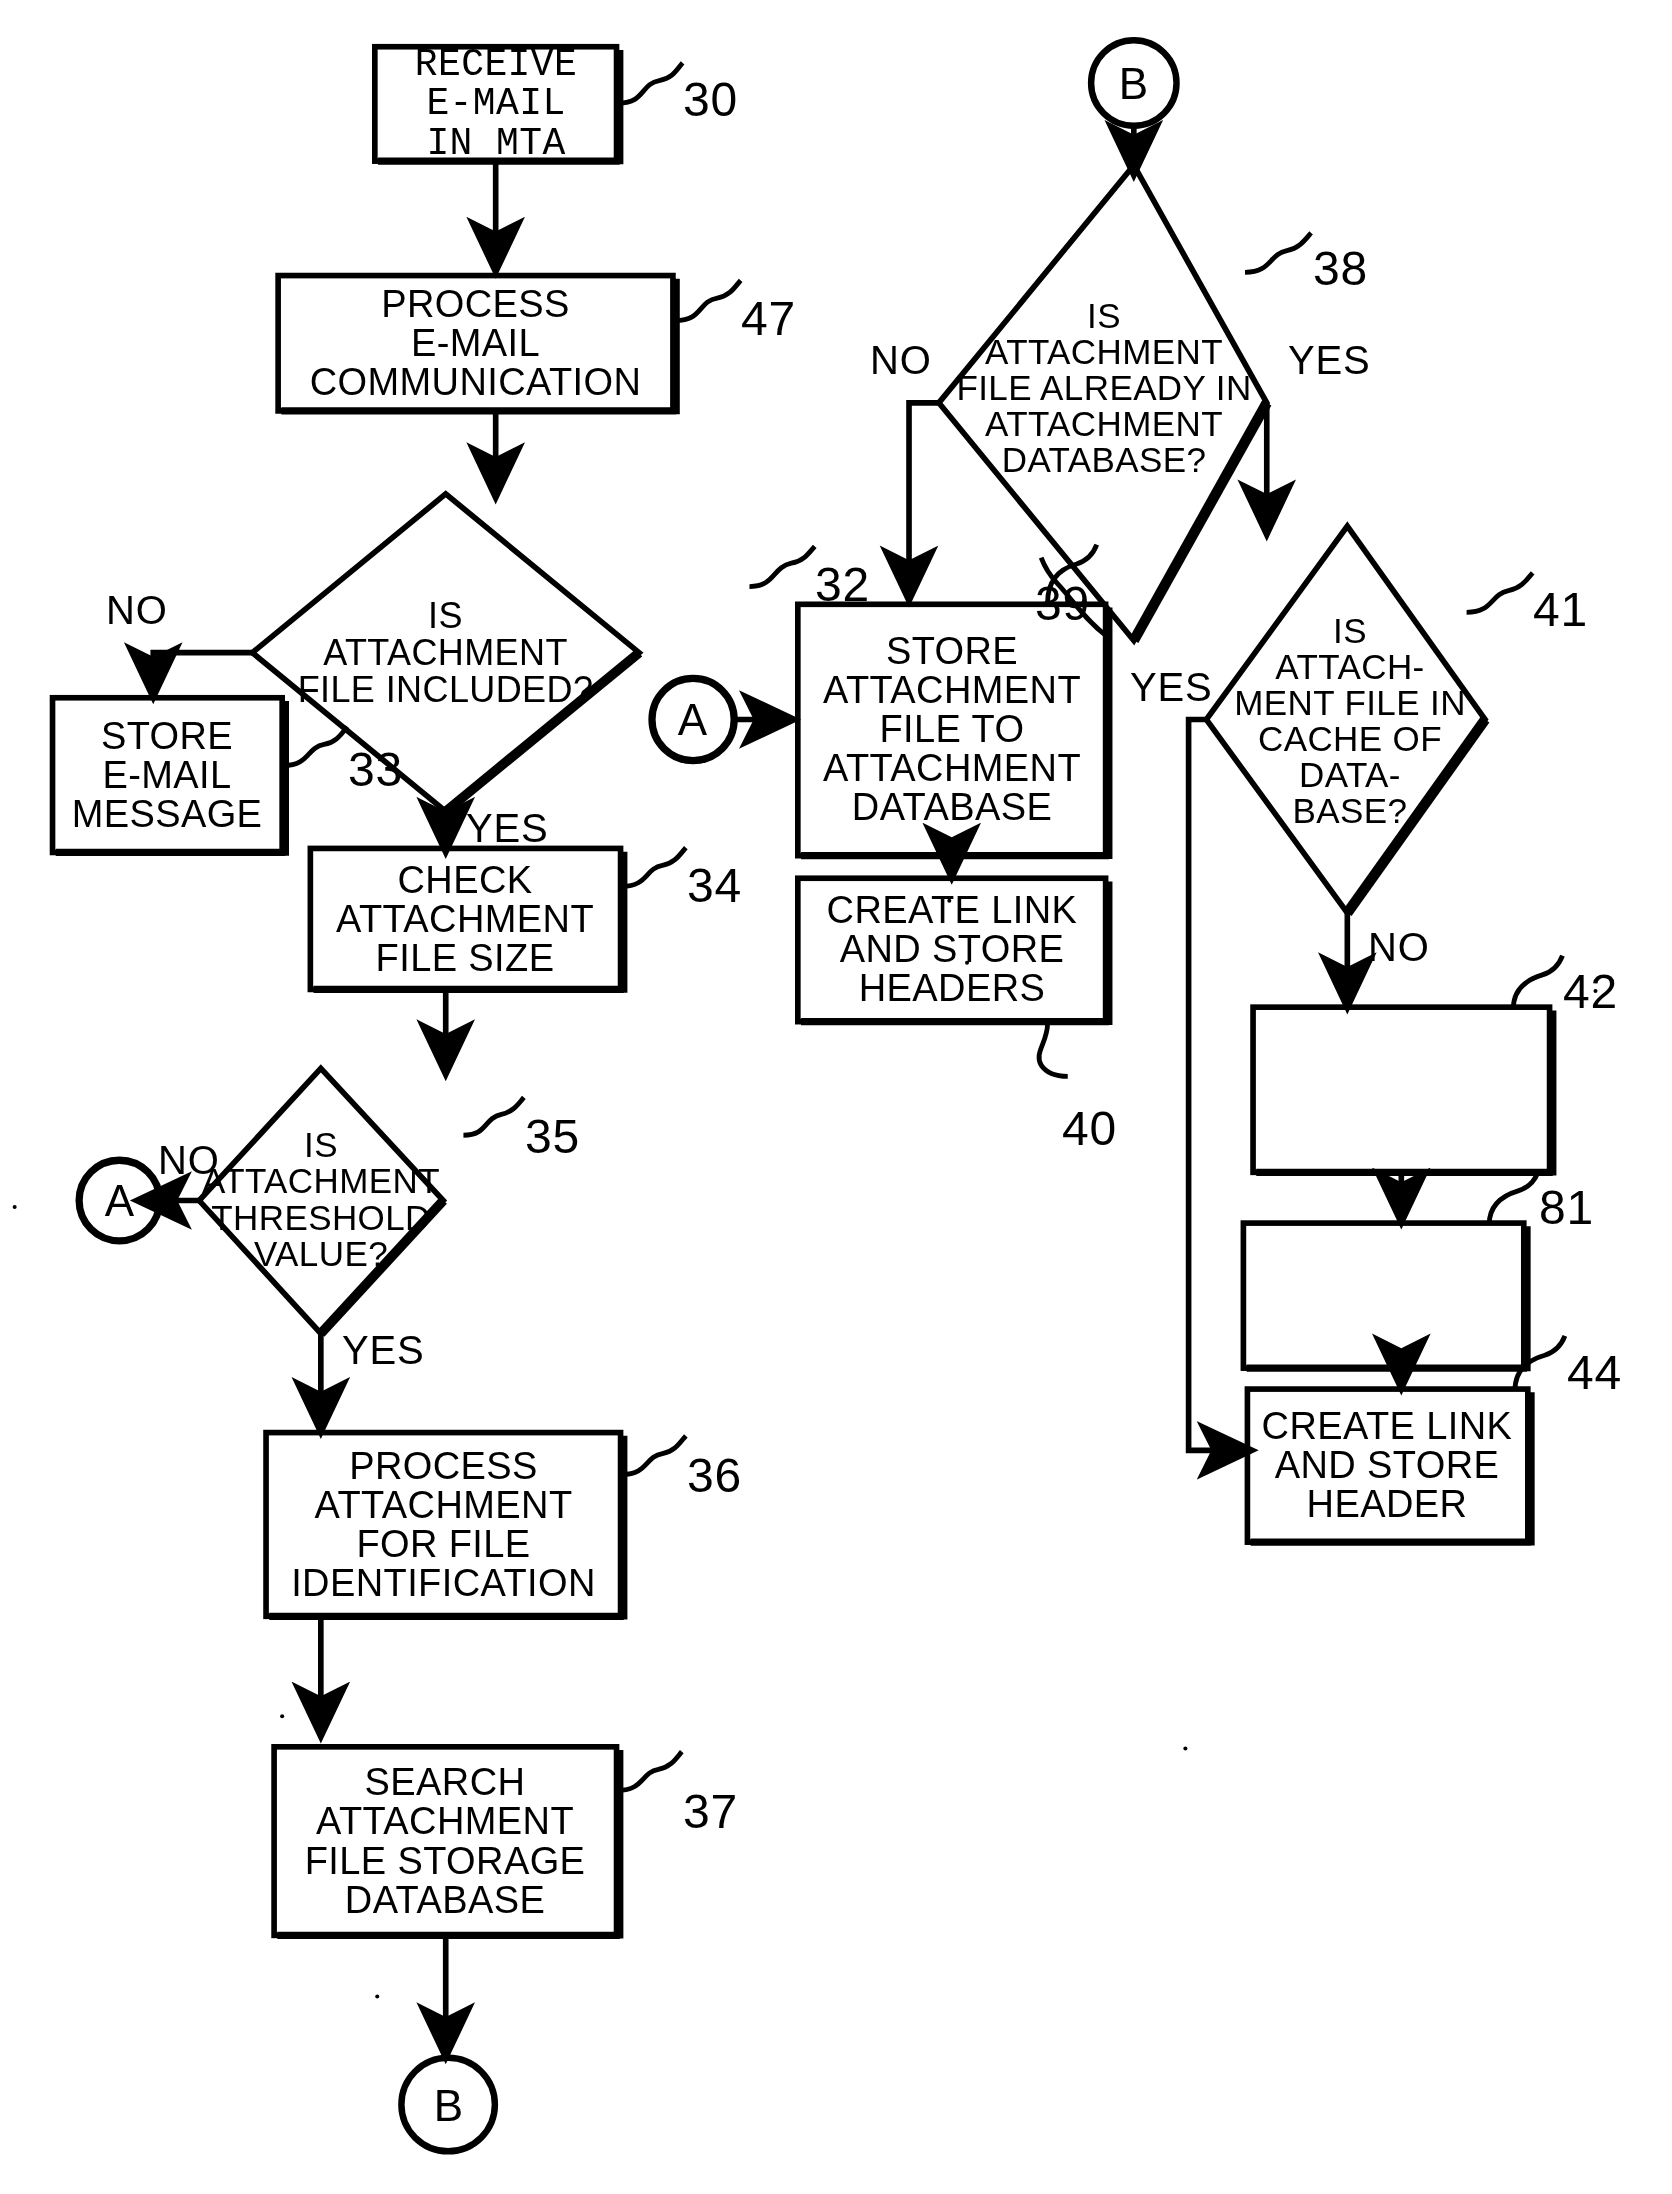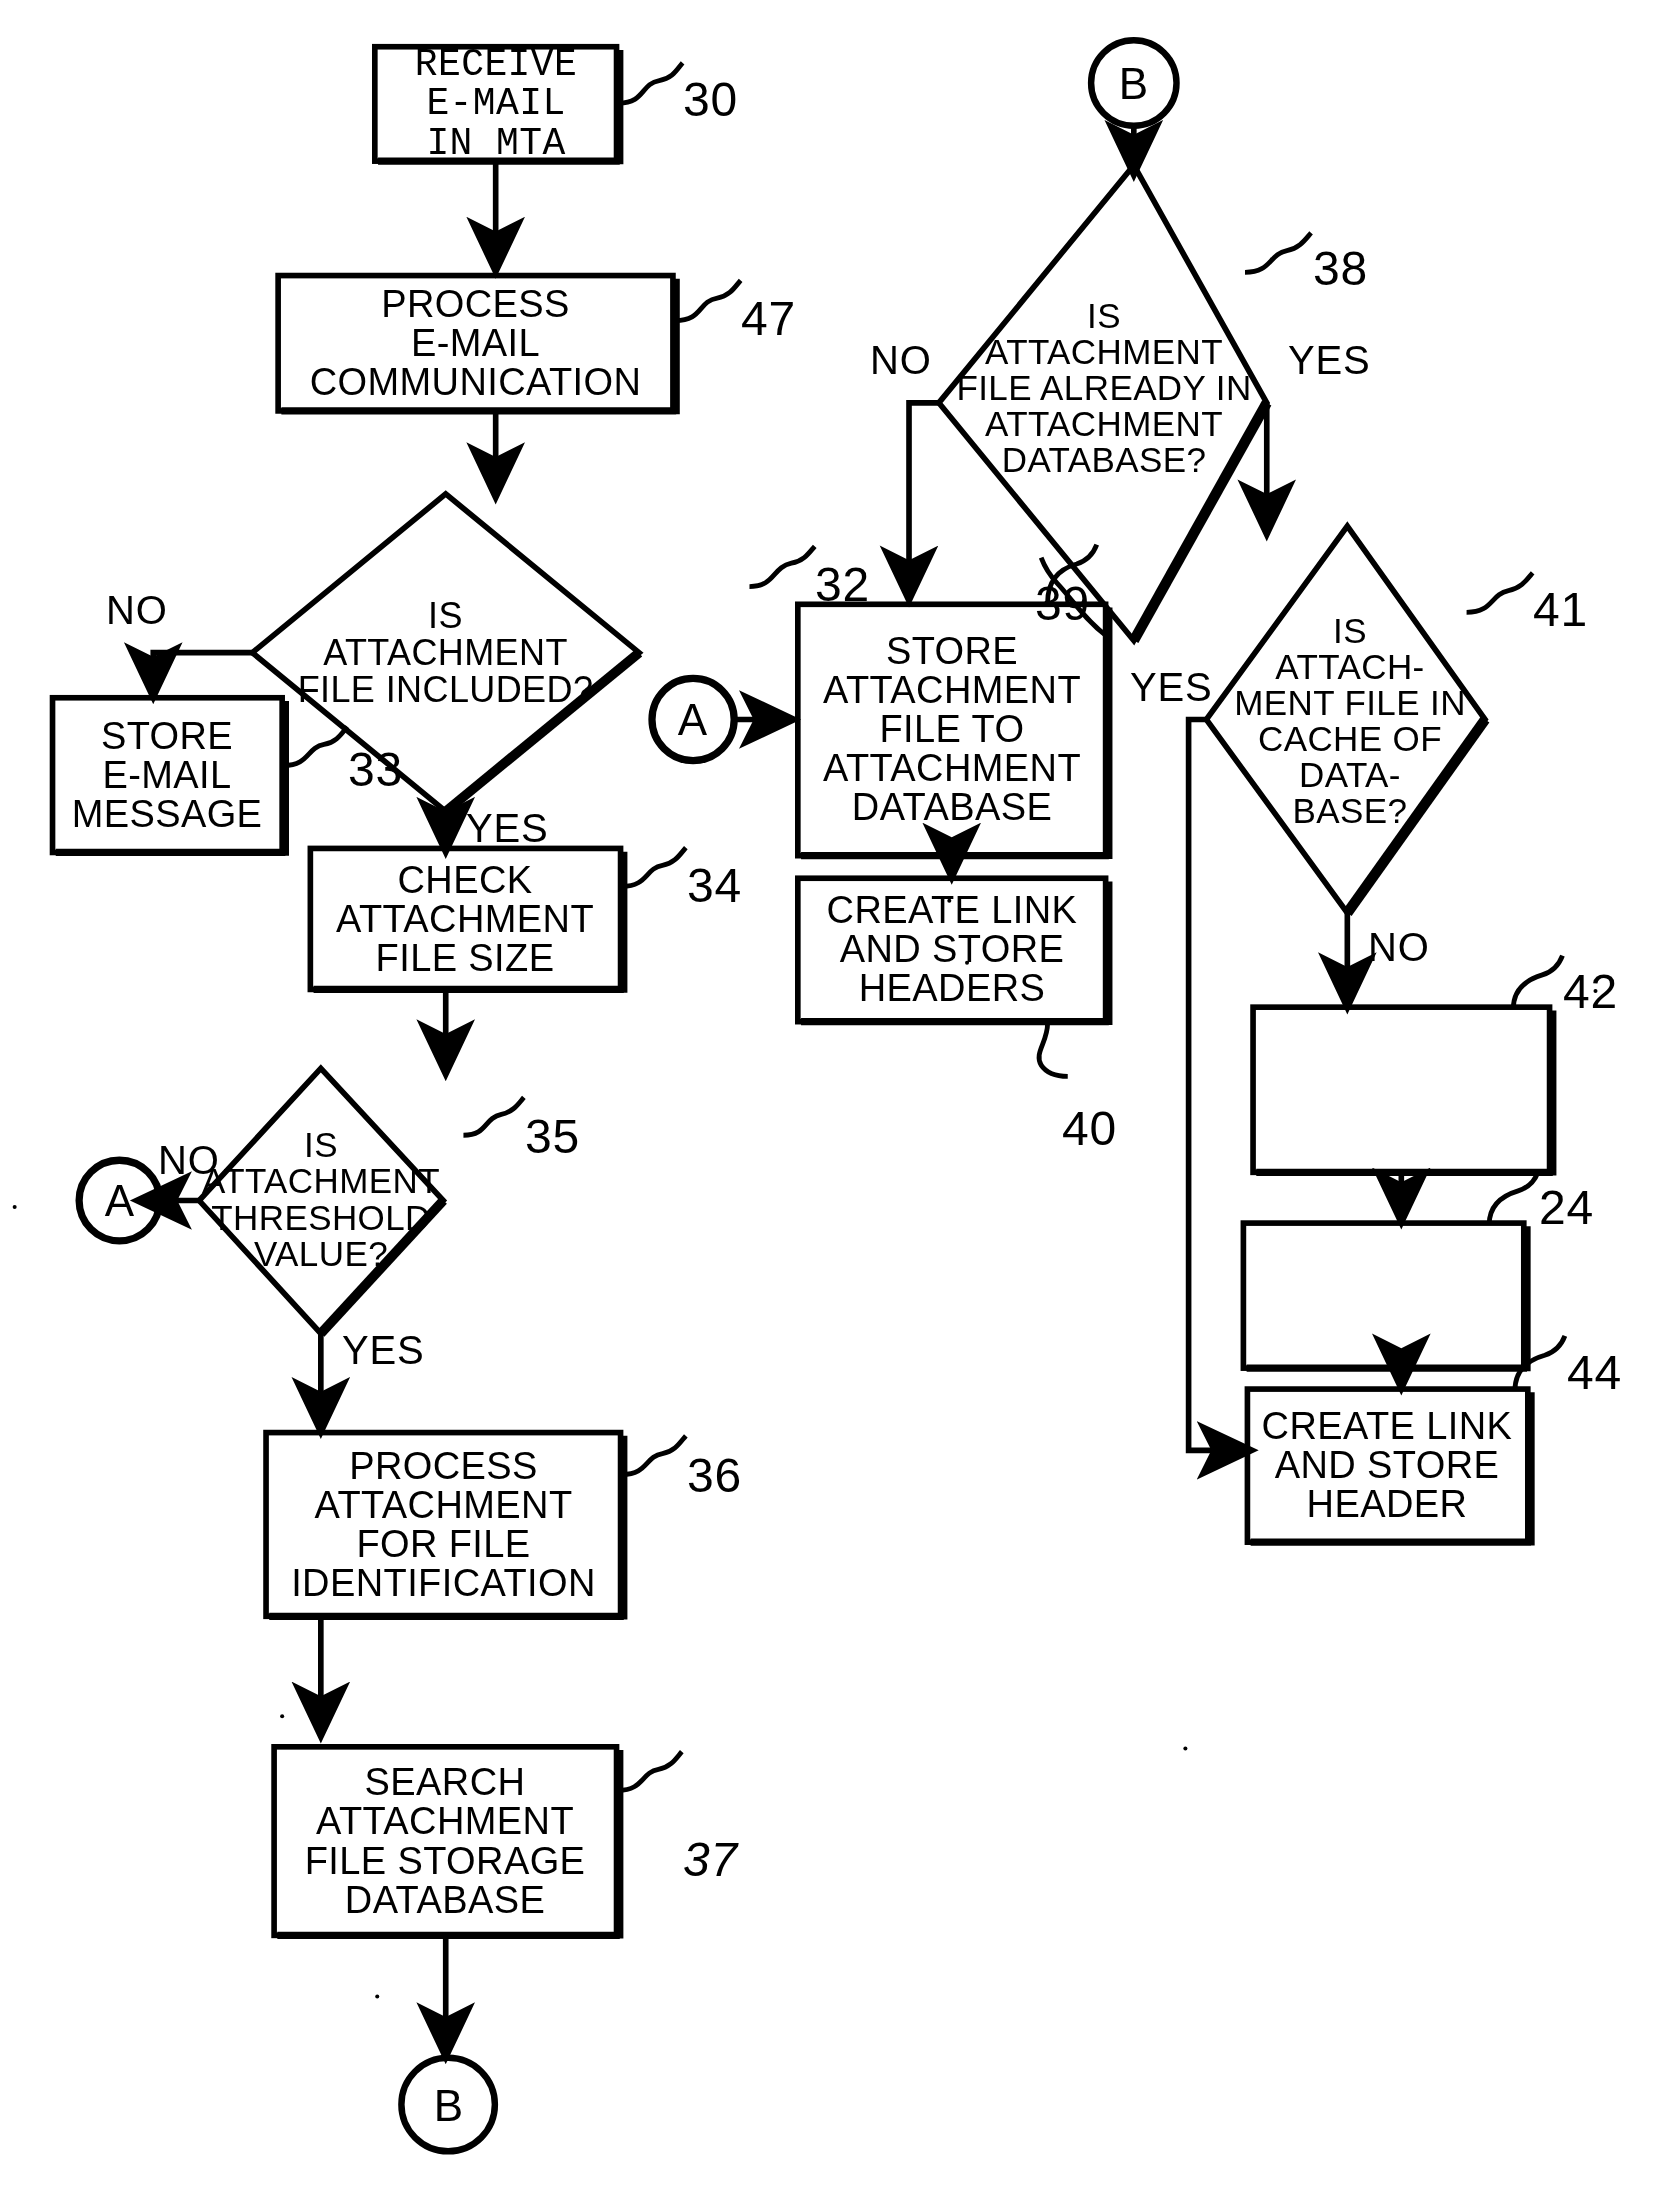--- a/index.html
+++ b/index.html
@@ -220,21 +220,21 @@
 IDENTIFICATION</span>
   </div>
   <div class="reflabel" style="left:687px;top:1404px;">36</div>
 
   <div class="node box-text" style="left:274px;top:1747px;width:342px;height:189px;">
     <span style="white-space:pre-line;">SEARCH
 ATTACHMENT
 FILE STORAGE
 DATABASE</span>
   </div>
-  <div class="reflabel" style="left:683px;top:1788px;font-style:italic;">37</div>
+  <div class="reflabel" style="left:683px;top:1740px;">37</div>
 
   <div class="node conn-text" style="left:408px;top:2065px;width:81px;height:81px;">
     <span>B</span>
   </div>
 
   <div class="node conn-text" style="left:81px;top:1162px;width:77px;height:77px;">
     <span>A</span>
   </div>
 
   <div class="node conn-text" style="left:1093px;top:43px;width:81px;height:81px;">
@@ -279,21 +279,21 @@
 CACHE OF
 DATA-
 BASE?</span>
   </div>
   <div class="reflabel" style="left:1533px;top:538px;">41</div>
   <div class="edgelabel" style="left:1130px;top:665px;">YES</div>
   <div class="edgelabel" style="left:1368px;top:925px;">NO</div>
 
   <div class="reflabel" style="left:1563px;top:920px;">42</div>
 
-  <div class="reflabel" style="left:1539px;top:1136px;">24</div>
+  <div class="reflabel" style="left:1539px;top:1136px;">81</div>
 
   <div class="node box-text" style="left:1247px;top:1389px;width:280px;height:153px;">
     <span style="white-space:pre-line;">CREATE LINK
 AND STORE
 HEADER</span>
   </div>
   <div class="reflabel" style="left:1567px;top:1301px;">44</div>
 
 </div>
 

